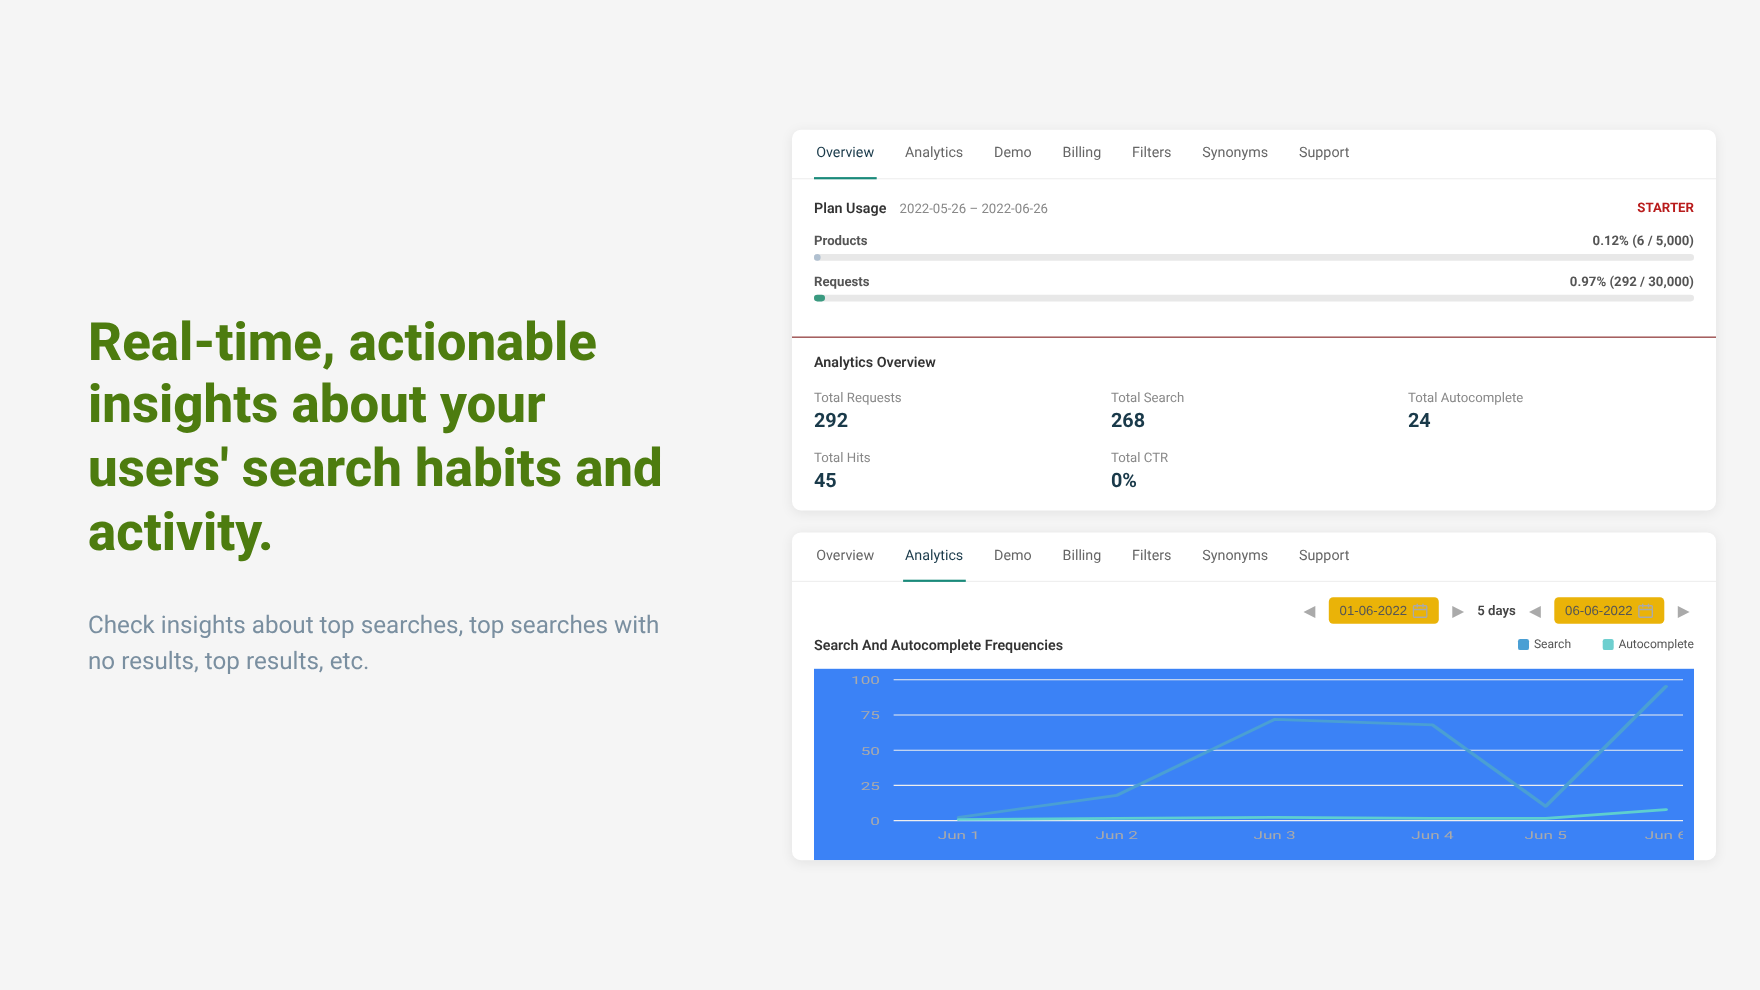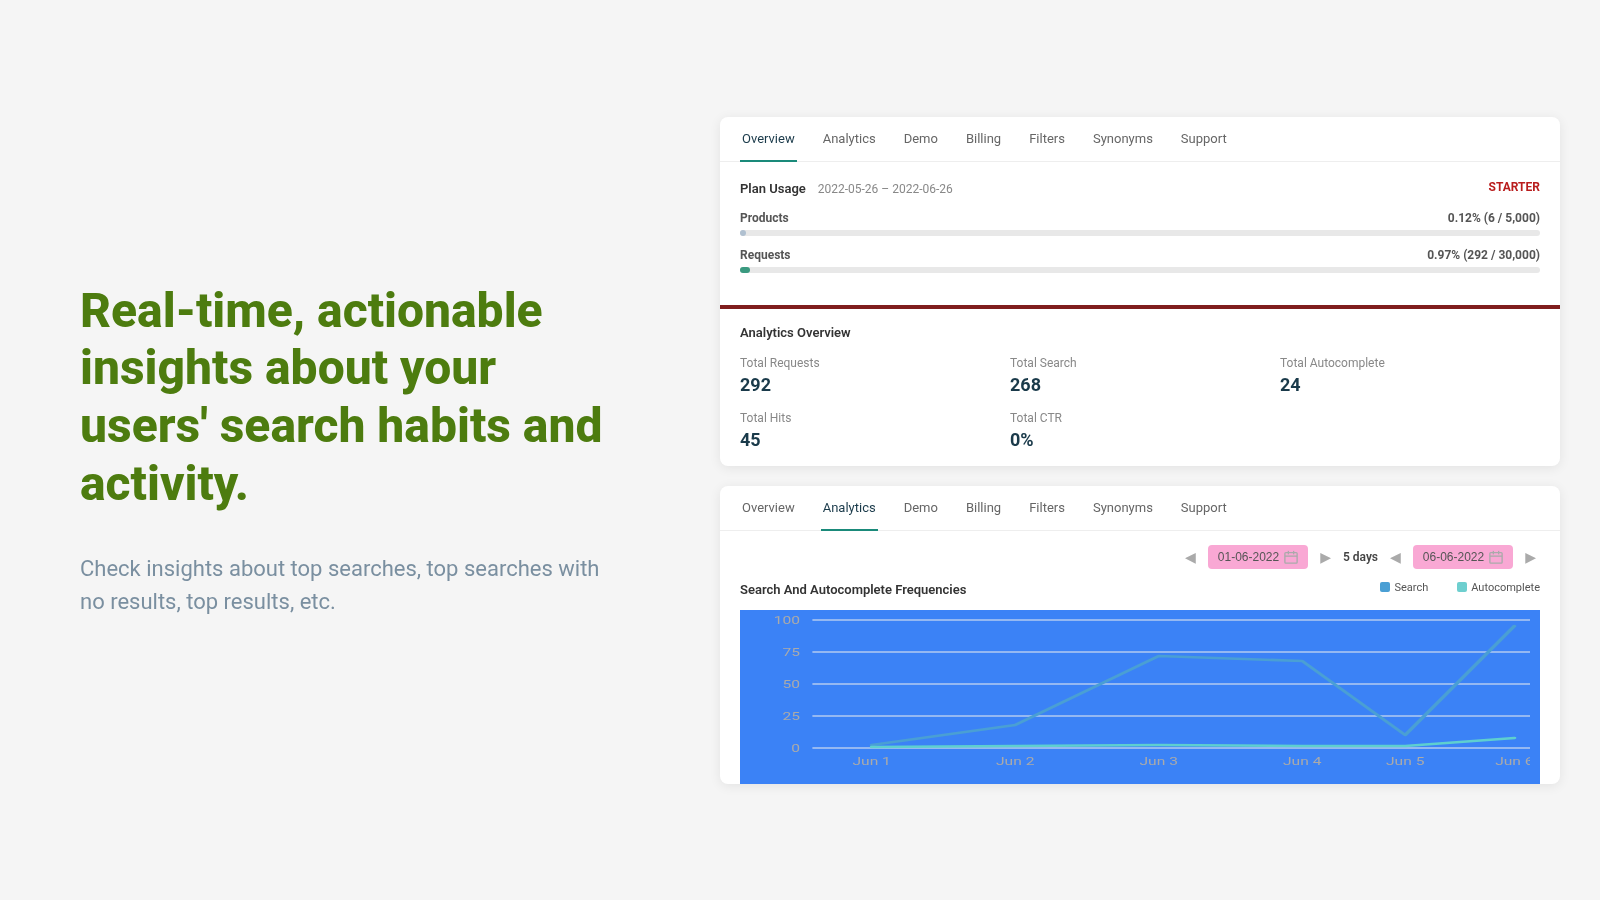--- a/index.html
+++ b/index.html
@@ -154,21 +154,21 @@
       justify-content: flex-end;
       gap: 8px;
       margin-bottom: 12px;
     }
     .date-btn {
       display: flex;
       align-items: center;
       gap: 5px;
       font-size: 12px;
       color: #555;
-      background: #f9a8d4;
+      background: #eab308;
       border: none;
       border-radius: 4px;
       padding: 5px 10px;
       cursor: pointer;
     }
     .date-nav {
       background: none;
       border: none;
       cursor: pointer;
       color: #aaa;
@@ -264,21 +264,21 @@
         <div class="usage-row-header">
           <span>Requests</span>
           <span>0.97% (292 / 30,000)</span>
         </div>
         <div class="usage-bar-bg">
           <div class="usage-bar-fill fill-requests"></div>
         </div>
       </div>
     </div>
 
-    <div class="analytics-body" style="border-top:4px solid #7f1d1d; margin-top:4px;">
+    <div class="analytics-body" style="border-top:1px solid #7f1d1d; margin-top:4px;">
       <div class="analytics-title">Analytics Overview</div>
       <div class="analytics-grid">
         <div>
           <div class="stat-label">Total Requests</div>
           <div class="stat-value">292</div>
         </div>
         <div>
           <div class="stat-label">Total Search</div>
           <div class="stat-value">268</div>
         </div>

